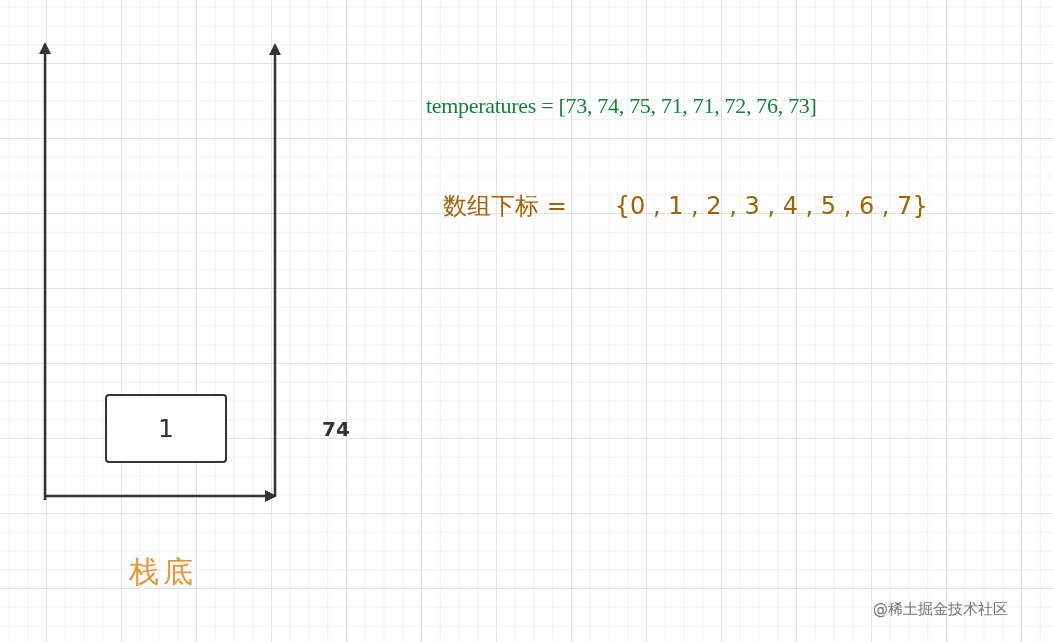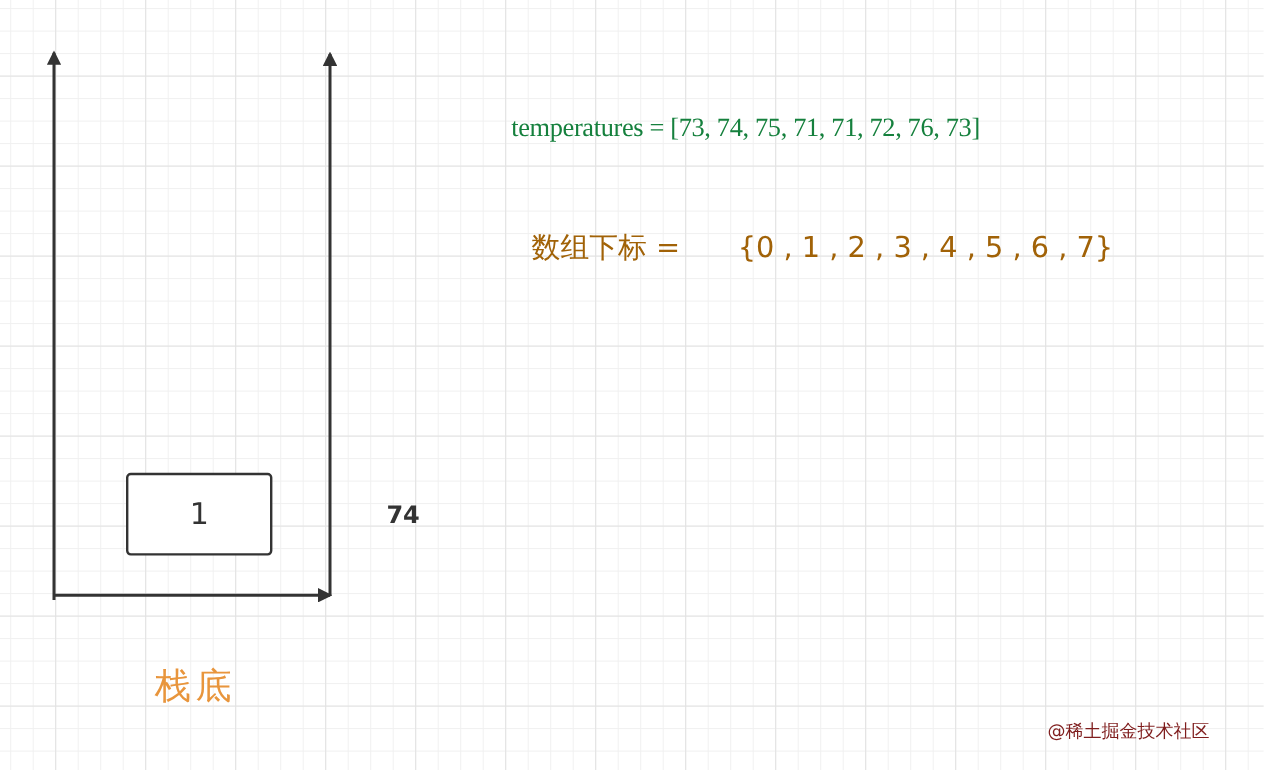--- a/index.html
+++ b/index.html
@@ -36,21 +36,21 @@
       position: absolute; left: 443px; top: 190px;
       font-family: "DejaVu Sans", sans-serif; font-size: 24px; color: #a16207; white-space: nowrap;
     }
     .indices .gap { display: inline-block; width: 48px; }
     .stack-bottom {
       position: absolute; left: 113px; top: 552px;
       font-family: "DejaVu Sans", sans-serif; font-size: 30px; color: #e8953c; letter-spacing: 4px; margin-left: 16px;
     }
     .watermark {
       position: absolute; left: 873px; top: 600px;
-      font-family: "DejaVu Sans", sans-serif; font-size: 15px; color: #7f1d1d; white-space: nowrap;
+      font-family: "DejaVu Sans", sans-serif; font-size: 15px; color: #737373; white-space: nowrap;
     }
   </style>
 </head>
 <body>
 
 <svg class="diagram" width="1053" height="642">
   <defs>
     <marker id="arrowhead" markerWidth="12" markerHeight="12" refX="10" refY="6" orient="auto" markerUnits="userSpaceOnUse">
       <path d="M0,0 L12,6 L0,12 Z" fill="#333333"></path>
     </marker>

